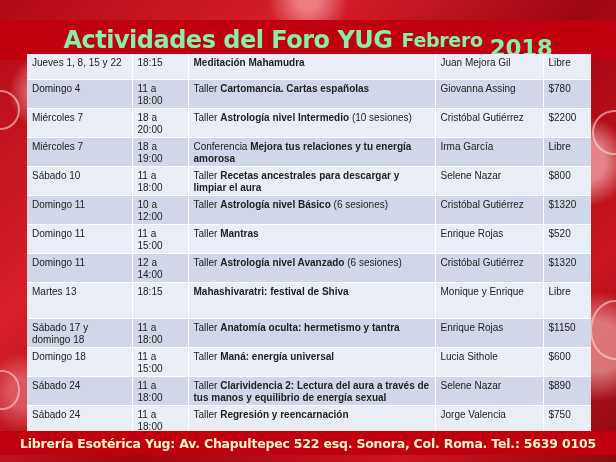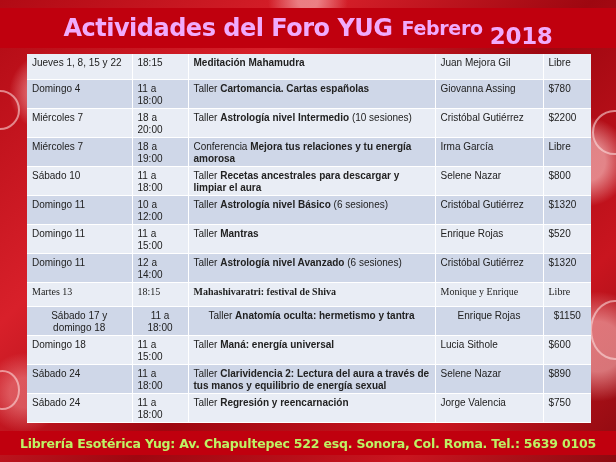--- a/index.html
+++ b/index.html
@@ -15,25 +15,25 @@
       radial-gradient(circle at 50% 0%, rgba(255,220,220,0.5) 0 10px, transparent 40px),
       linear-gradient(135deg, #b10a14 0%, #d8202a 30%, #9e0710 55%, #c9151f 80%, #8c0a10 100%);
   }
   .deco-heart {
     position: absolute;
     border: 2px solid rgba(255,230,230,0.55);
     border-radius: 50%;
   }
   .title-bar {
     position: absolute;
-    left: 0; top: 8px;
+    left: 0; top: 20px;
     width: 616px; height: 40px;
     background: #c0000e;
     display: flex; align-items: center; justify-content: center;
-    color: #f0abfc;
+    color: #86efac;
     font-family: "DejaVu Sans", sans-serif;
     font-weight: bold;
   }
   .title-main { font-size: 24px; letter-spacing: -0.5px; }
   .title-month { font-size: 19px; margin-left: 9px; letter-spacing: -0.3px; }
   .title-year { font-size: 23px; margin-left: 7px; letter-spacing: -0.3px; margin-top: 16px; }
 
   .schedule {
     position: absolute;
     left: 27px; top: 54px;
@@ -61,21 +61,21 @@
   .act-prefix { font-weight: normal; }
   .act-name { font-weight: bold; margin-top: 12px; }
   .act-suffix { font-weight: normal; }
 
   .footer-bar {
     position: absolute;
     left: 0; top: 431px;
     width: 616px; height: 24px;
     background: #c0000e;
     display: flex; align-items: center; justify-content: center;
-    color: #bef264;
+    color: #fef9c3;
     font-family: "DejaVu Sans", sans-serif;
     font-weight: bold;
     font-size: 12.5px;
     letter-spacing: -0.2px;
   }
 </style>
 </head>
 <body>
 
 <div class="deco-heart" style="left:-20px;top:90px;width:40px;height:40px;"></div>
@@ -147,28 +147,28 @@
         <td>Enrique Rojas</td>
         <td>$520</td>
       </tr>
       <tr style="height: 25px;">
         <td>Domingo 11</td>
         <td>12 a 14:00</td>
         <td><span class="act-prefix">Taller </span><span class="act-name">Astrología nivel Avanzado</span><span class="act-suffix"> (6 sesiones)</span></td>
         <td>Cristóbal Gutiérrez</td>
         <td>$1320</td>
       </tr>
-      <tr style="height: 24px; font-family: Liberation Serif, serif;">
+      <tr style="height: 36px;">
         <td>Martes 13</td>
         <td>18:15</td>
         <td><span class="act-prefix"></span><span class="act-name">Mahashivaratri: festival de Shiva</span><span class="act-suffix"></span></td>
         <td>Monique y Enrique</td>
         <td>Libre</td>
       </tr>
-      <tr style="height: 24px; text-align: center;">
+      <tr style="height: 24px;">
         <td>Sábado 17 y domingo 18</td>
         <td>11 a 18:00</td>
         <td><span class="act-prefix">Taller </span><span class="act-name">Anatomía oculta: hermetismo y tantra</span><span class="act-suffix"></span></td>
         <td>Enrique Rojas</td>
         <td>$1150</td>
       </tr>
       <tr style="height: 25px;">
         <td>Domingo 18</td>
         <td>11 a 15:00</td>
         <td><span class="act-prefix">Taller </span><span class="act-name">Maná: energía universal</span><span class="act-suffix"></span></td>

